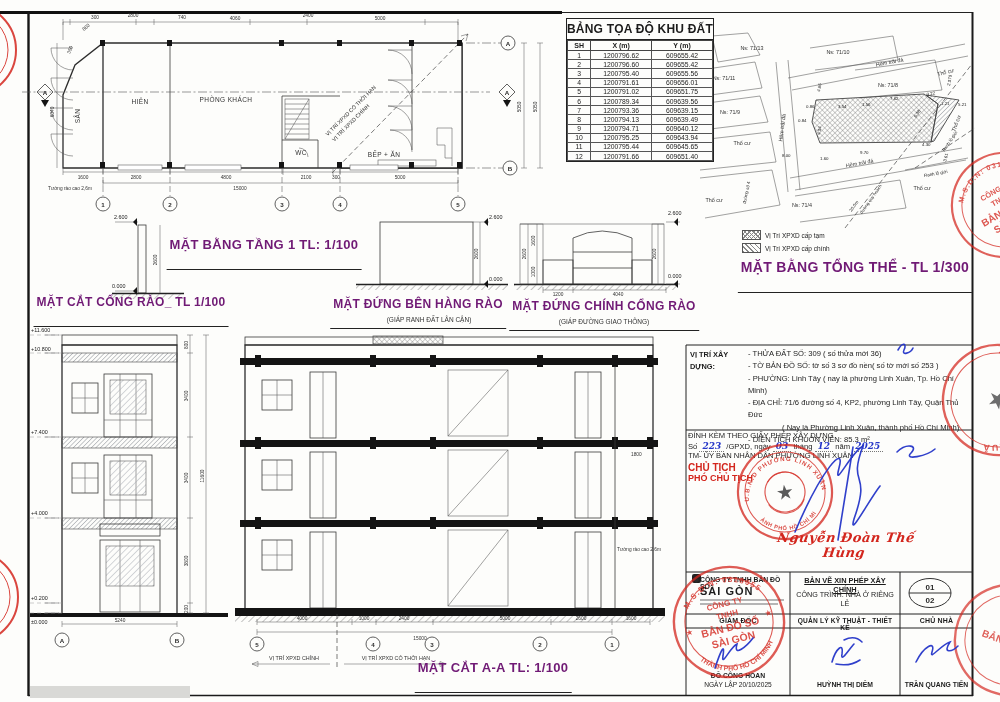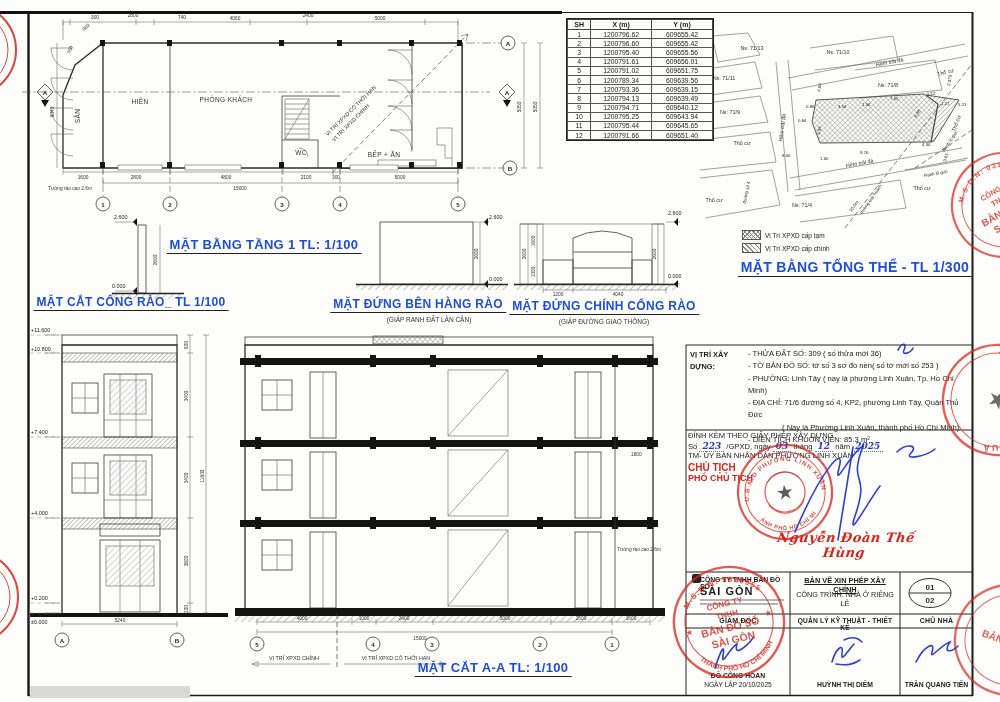--- a/index.html
+++ b/index.html
@@ -2,22 +2,22 @@
 <html><head>
 <meta charset="utf-8">
 <style>
   html,body{margin:0;padding:0;background:#fff;}
   #sheet{position:relative;width:1000px;height:702px;background:#fdfdfb;overflow:hidden;
          font-family:"Liberation Sans",sans-serif;color:#1c1c1c;}
   svg{display:block;}
   .lyr{position:absolute;left:0;top:0;pointer-events:none;}
   
   .dtitle{position:absolute;transform:translateX(-50%);white-space:nowrap;
-          font-weight:600;color:#1d4ed8;border-bottom:1.3px solid #222;
-          padding:0 3px 1px;letter-spacing:.3px;}
+          font-weight:600;color:#701a75;border-bottom:1.3px solid #222;
+          padding:0 3px 17px;letter-spacing:.3px;}
   .dsub{position:absolute;transform:translateX(-50%);white-space:nowrap;
         font-size:6.5px;color:#333;}
   
   #coords{position:absolute;left:566px;top:18px;width:146px;border:1.4px solid #222;background:#fdfdfb;}
   #coords .ttl{font-size:12px;font-weight:700;text-align:center;padding:3px 0;border-bottom:1.2px solid #222;letter-spacing:.2px;}
   #coords table{border-collapse:collapse;width:100%;table-layout:fixed;}
   #coords th{font-size:7px;font-weight:700;border:.7px solid #444;padding:1px 0;}
   #coords td{font-size:6.8px;text-align:center;border:.7px solid #555;padding:.6px 0;}
   #coords col.c0{width:16%;} #coords col.c1{width:42%;} #coords col.c2{width:42%;}
   
@@ -534,20 +534,21 @@
   <text x="696.5" y="581.5" text-anchor="middle" font-size="7" fill="#fff" font-weight="700">◆</text>
 </g>
 
 <g fill="#b5b5b5">
   <rect x="700" y="599" width="84" height="2"></rect>
         <rect x="700" y="603" width="78" height="2"></rect>
 </g>
 </svg>
 
 <div id="coords">
+  <div class="ttl">BẢNG TỌA ĐỘ KHU ĐẤT</div>
   <table>
     <colgroup>
           <col class="c0">
           <col class="c1">
           <col class="c2">
         </colgroup>
     <tbody>
           <tr>
       <th>SH</th>
       <th>X (m)</th>

